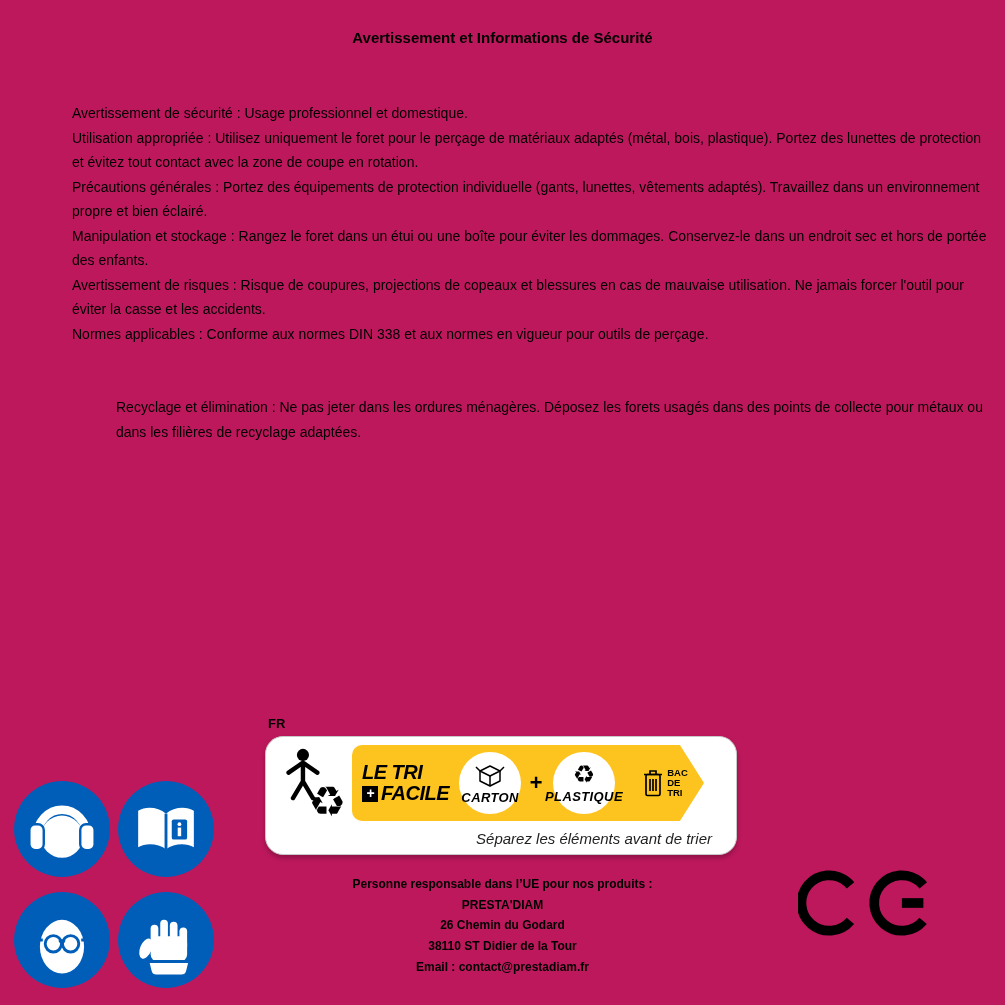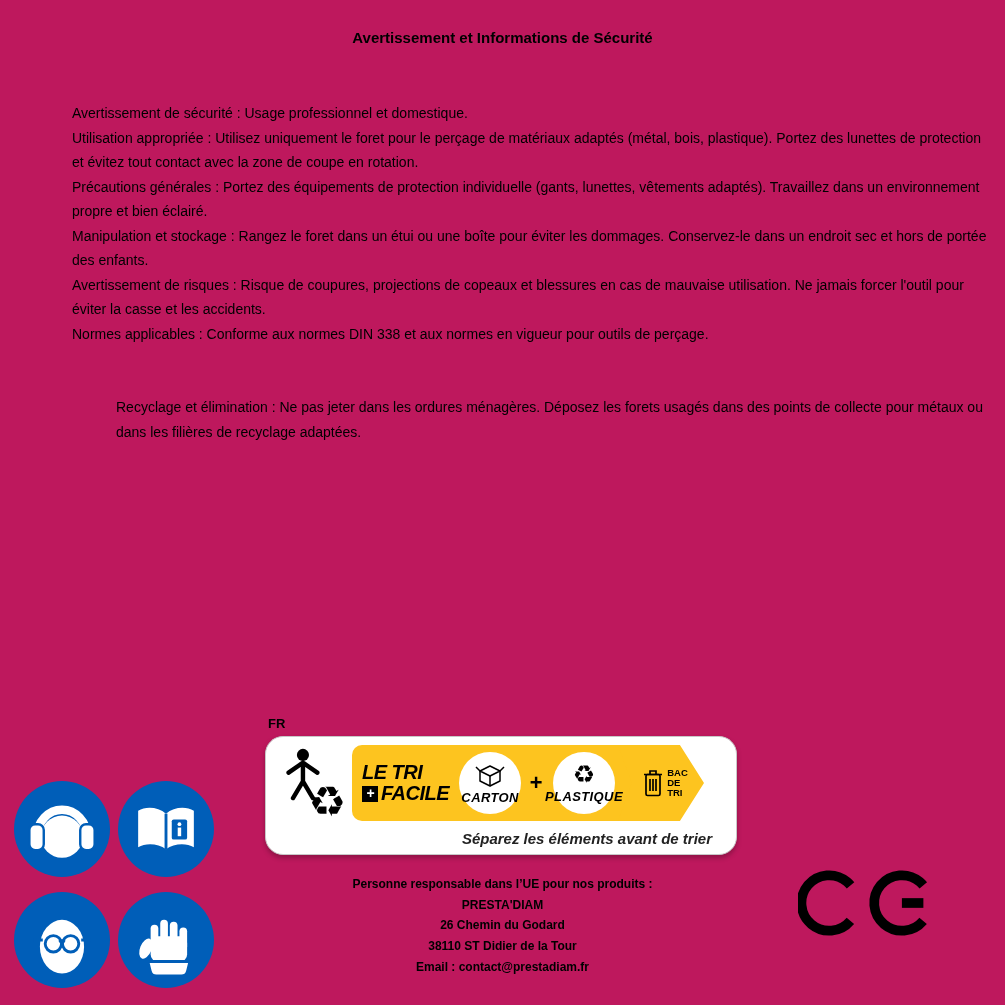--- a/index.html
+++ b/index.html
@@ -68,21 +68,21 @@
   .bin-arrow {
     position:absolute; left:352px; top:8px; width:86px; height:76px;
     background:var(--yellow);
     clip-path:polygon(0 0, 72% 0, 100% 50%, 72% 100%, 0 100%, 16% 50%);
     display:flex; align-items:center; justify-content:center; gap:3px;
     padding-left:8px;
   }
   .bin-label { font-size:9.5px; font-weight:bold; line-height:1.05; text-align:left; }
   .tri-instruction {
     position:absolute; right:24px; bottom:7px; left:0;
-    text-align:right; font-size:15px; font-style:italic; font-weight:bold; color:#222;
+    text-align:right; font-size:15px; font-style:italic; font-weight:normal; color:#222;
   }
 
   .address {
     position:absolute; top:874px; left:0; width:1005px;
     text-align:center; font-size:12px; font-weight:bold; line-height:20.7px;
   }
   .ce-mark { position:absolute; left:798px; top:849px; width:142px; height:108px; }
 </style>
 </head>
 <body>

